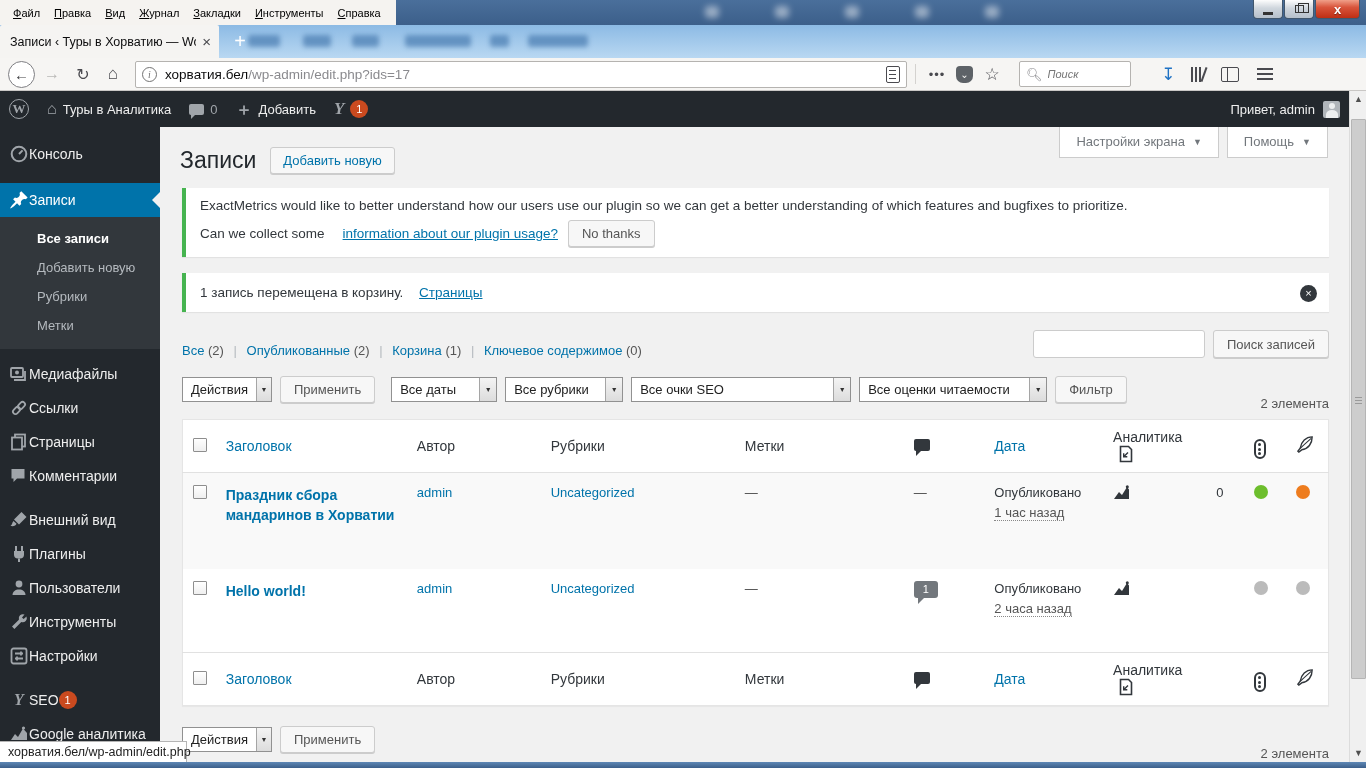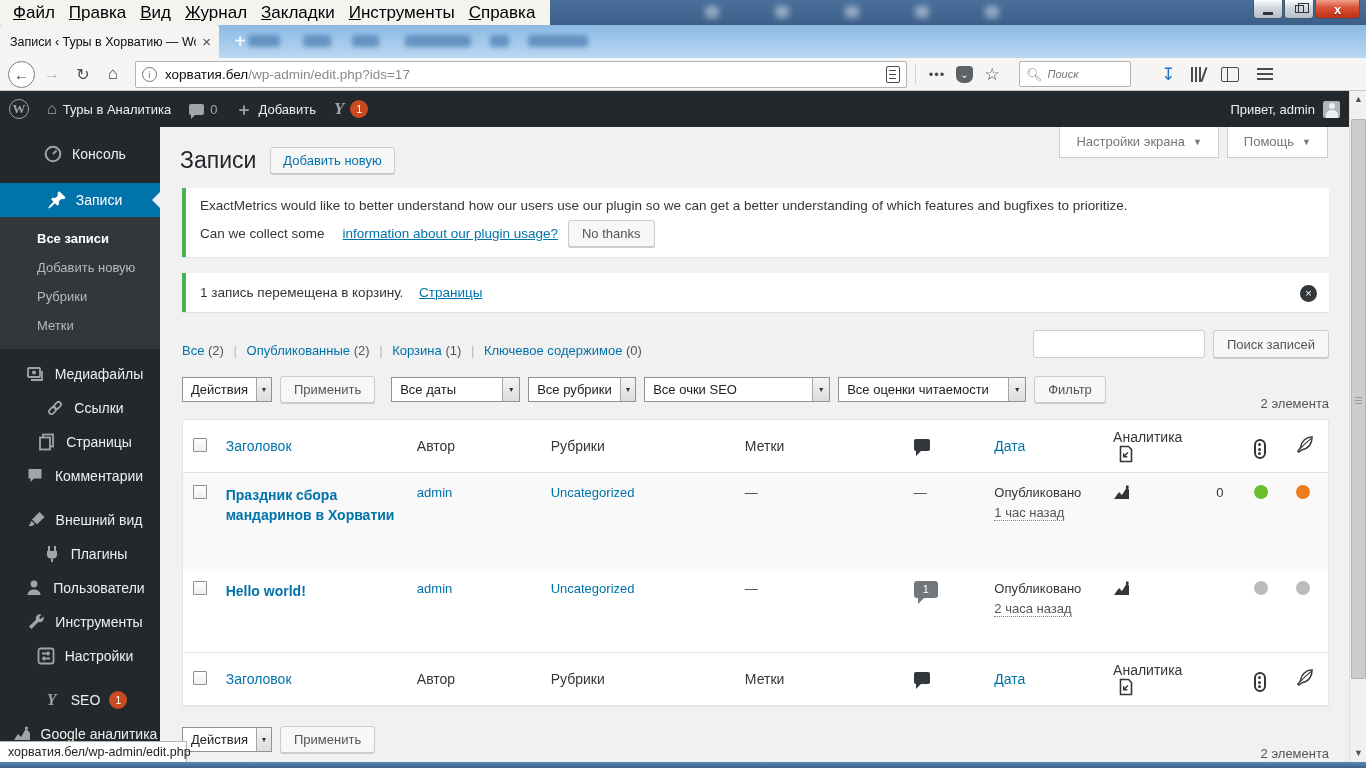--- a/index.html
+++ b/index.html
@@ -4,21 +4,21 @@
 <style>
   * { margin:0; padding:0; box-sizing:border-box; }
   html,body { width:1366px; height:768px; overflow:hidden;
     font-family:"Liberation Sans","DejaVu Sans",sans-serif; background:#f1f1f1; }
 
   
   .titlebar { position:absolute; top:0; left:0; width:1366px; height:25px;
     background:linear-gradient(#4a6f9b,#3c5f8a); }
   .menubar { position:absolute; top:0; left:0; height:25px; background:#f5f3f0;
     display:flex; align-items:center; padding:0 8px 0 6px; }
-  .menubar .mi { font-size:17px; color:#000; padding:3px 7px; cursor:default; }
+  .menubar .mi { font-size:11px; color:#000; padding:3px 7px; cursor:default; }
   .menubar .mi::first-letter { text-decoration:underline; }
   .wincontrols { position:absolute; top:0; right:6px; display:flex; }
   .wbtn { width:30px; height:19px; border:1px solid #41576d; border-top:none;
     background:linear-gradient(#fdfdfd,#cfd6dd 45%,#b6c0cb); border-radius:0 0 4px 4px;
     margin-left:1px; display:flex; align-items:center; justify-content:center; position:relative; }
   .wbtn.close { width:45px; background:linear-gradient(#f0a089,#d9553c 40%,#bf2e14); }
   .glyph-min { width:10px; height:3px; background:#333; margin-top:8px; }
   .glyph-rest { width:9px; height:8px; border:1px solid #333; position:relative; background:transparent; }
   .glyph-rest:before { content:""; position:absolute; top:-3px; left:2px; width:9px; height:8px; border:1px solid #333; }
   .glyph-x { color:#fff; font-size:13px; font-weight:bold; line-height:1; text-shadow:0 1px 1px rgba(0,0,0,.4); }
@@ -100,21 +100,21 @@
   .ab-right { margin-left:auto; display:flex; align-items:center; gap:8px; padding-right:26px; }
   .avatar { width:17px; height:17px; background:#b0b5ba; border-radius:2px; position:relative; overflow:hidden; }
   .avatar:before { content:""; position:absolute; top:2px; left:5.5px; width:6px; height:6px;
     border-radius:50%; background:#eceeef; }
   .avatar:after { content:""; position:absolute; top:9px; left:2.5px; width:12px; height:9px;
     border-radius:50% 50% 0 0; background:#eceeef; }
 
   
   .sidebar { position:absolute; top:36px; left:0; bottom:0; width:160px; background:#23282d;
     color:#eee; font-size:14px; }
-  .sb-item { height:34px; display:flex; align-items:center; gap:9px; padding:0 0 0 9px; cursor:pointer;justify-content:center; }
+  .sb-item { height:34px; display:flex; align-items:center; padding:0 0 0 9px; cursor:pointer; }
   .sb-item svg, .sb-item .sb-ico { flex:none; }
   .sb-item.active { background:#0073aa; color:#fff; position:relative; }
   .sb-item.active:after { content:""; position:absolute; right:0; top:50%; margin-top:-8px;
     border:8px solid transparent; border-right-color:#f1f1f1; }
   .sb-sep { height:10px; }
   .submenu { background:#32373c; padding:7px 0 9px; }
   .submenu div { padding:7px 0 7px 37px; font-size:13px; color:#b4b9be; cursor:pointer; }
   .submenu div.cur { color:#fff; font-weight:bold; }
   .seo-letter { width:20px; text-align:center; font-family:"Liberation Serif",serif;
     font-weight:bold; font-style:italic; font-size:16px; color:#a0a5aa; }
@@ -466,29 +466,29 @@
         <button class="wpbtn">Поиск записей</button>
       </div>
     </div>
 
     <div class="tablenav">
       <div class="winsel" style="width:90px">
         <span class="lab">Действия</span>
         <span class="dd">▼</span>
       </div>
       <button class="wpbtn">Применить</button>
-      <div class="winsel" style="width:129px;margin-left:8px">
+      <div class="winsel" style="width:106px;margin-left:8px">
         <span class="lab">Все даты</span>
         <span class="dd">▼</span>
       </div>
-      <div class="winsel" style="width:108px">
+      <div class="winsel" style="width:118px">
         <span class="lab">Все рубрики</span>
         <span class="dd">▼</span>
       </div>
-      <div class="winsel" style="width:186px">
+      <div class="winsel" style="width:220px">
         <span class="lab">Все очки SEO</span>
         <span class="dd">▼</span>
       </div>
       <div class="winsel" style="width:188px">
         <span class="lab">Все оценки читаемости</span>
         <span class="dd">▼</span>
       </div>
       <button class="wpbtn">Фильтр</button>
       <span class="count">2 элемента</span>
     </div>

